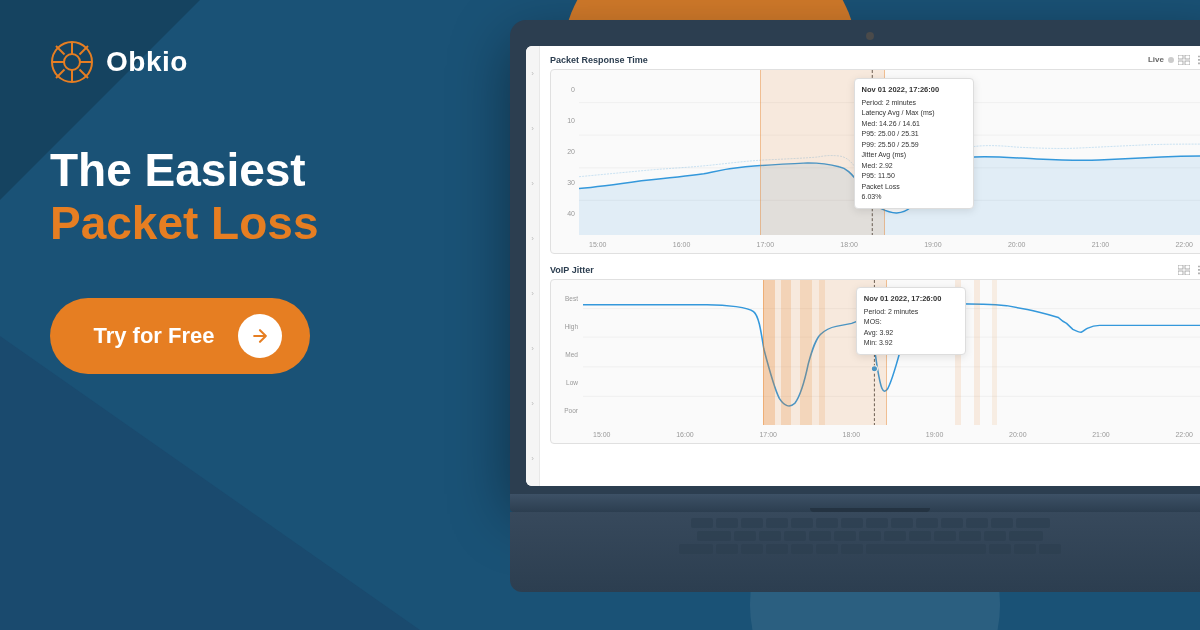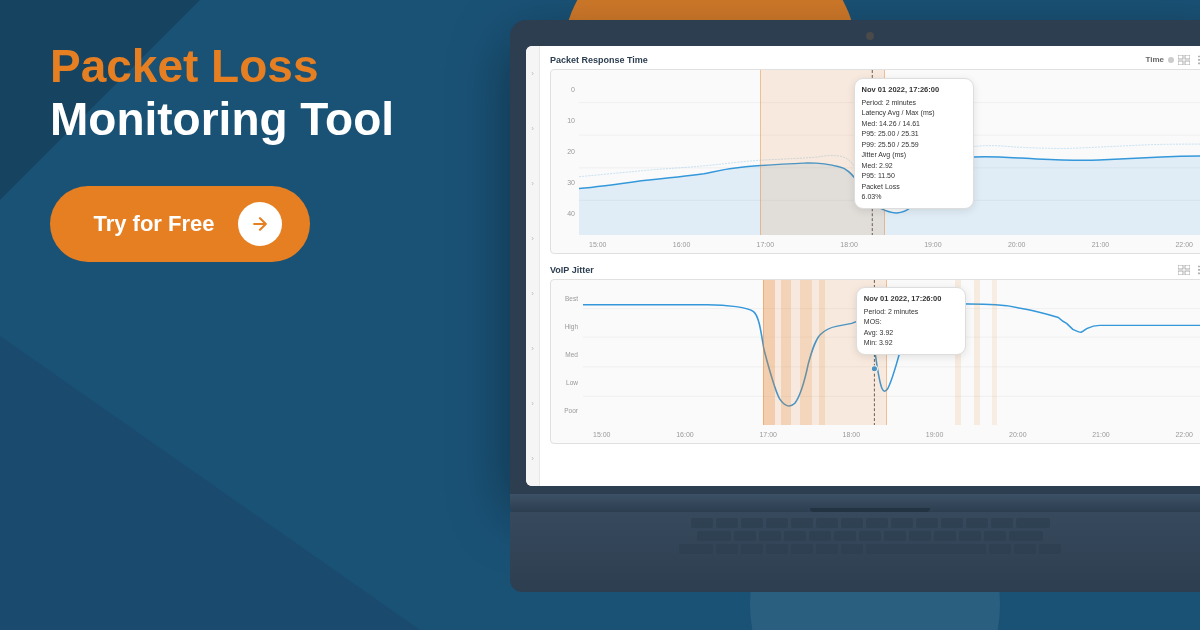--- a/index.html
+++ b/index.html
@@ -105,20 +105,21 @@
     .cta-button {
       display: inline-flex;
       align-items: center;
       background: #e67e22;
       border-radius: 50px;
       padding: 16px 28px 16px 36px;
       width: 260px;
       cursor: pointer;
       border: none;
       text-decoration: none;
+      margin-top: 8px;
     }
 
     .cta-button-text {
       color: white;
       font-size: 22px;
       font-weight: 700;
       flex: 1;
     }
 
     .cta-arrow {
@@ -332,21 +333,21 @@
       background: rgba(230, 126, 34, 0.15);
       border-left: 1px solid rgba(230, 126, 34, 0.4);
       border-right: 1px solid rgba(230, 126, 34, 0.4);
     }
 
     
     .tooltip {
       position: absolute;
       background: white;
       border: 1px solid #ddd;
-      border-radius: 9px;
+      border-radius: 4px;
       padding: 5px 7px;
       font-size: 7px;
       color: #333;
       line-height: 1.5;
       box-shadow: 0 2px 8px rgba(0,0,0,0.1);
       z-index: 10;
       width: 120px;
     }
 
     .tooltip-title {
@@ -407,24 +408,40 @@
 
 <div class="container">
 
   <div class="bg-shape-left"></div>
   <div class="bg-shape-top-left"></div>
   <div class="bg-circle-orange"></div>
   <div class="bg-circle-light"></div>
 
   <div class="left-panel">
 
+    <div class="logo-area">
+      <svg class="logo-icon" viewBox="0 0 44 44" fill="none" xmlns="http://www.w3.org/2000/svg">
+
+        <circle cx="22" cy="22" r="20" stroke="#e67e22" stroke-width="2" fill="none"></circle>
+        <circle cx="22" cy="22" r="8" stroke="#e67e22" stroke-width="2" fill="none"></circle>
+        <line x1="22" y1="2" x2="22" y2="14" stroke="#e67e22" stroke-width="2"></line>
+        <line x1="22" y1="30" x2="22" y2="42" stroke="#e67e22" stroke-width="2"></line>
+        <line x1="2" y1="22" x2="14" y2="22" stroke="#e67e22" stroke-width="2"></line>
+        <line x1="30" y1="22" x2="42" y2="22" stroke="#e67e22" stroke-width="2"></line>
+        <line x1="6" y1="6" x2="14.5" y2="14.5" stroke="#e67e22" stroke-width="2"></line>
+        <line x1="29.5" y1="29.5" x2="38" y2="38" stroke="#e67e22" stroke-width="2"></line>
+        <line x1="38" y1="6" x2="29.5" y2="14.5" stroke="#e67e22" stroke-width="2"></line>
+        <line x1="14.5" y1="29.5" x2="6" y2="38" stroke="#e67e22" stroke-width="2"></line>
+      </svg>
+      <span class="logo-text">Obkio</span>
+    </div>
 
     <div class="headline">
+      <div>The Easiest</div>
       <div class="orange">Packet Loss</div>
-      <div>Monitoring Tool</div>
     </div>
 
     <button class="cta-button">
       <span class="cta-button-text">Try for Free</span>
       <span class="cta-arrow">
         <svg viewBox="0 0 24 24" fill="none" xmlns="http://www.w3.org/2000/svg">
           <path d="M5 12H19M19 12L12 5M19 12L12 19" stroke="#e67e22" stroke-width="2.5" stroke-linecap="round" stroke-linejoin="round"></path>
         </svg>
       </span>
     </button>
@@ -451,21 +468,21 @@
                 <span class="sidebar-arrow">›</span>
                 <span class="sidebar-arrow">›</span>
               </div>
 
               <div class="screen-main">
 
                 <div class="chart-section">
                   <div class="chart-title">
                     <span style="font-size:9px;font-weight:600;color:#2c3e50;">Packet Response Time</span>
                     <div class="live-badge">
-                      <span style="font-size:8px;color:#666;">Time</span>
+                      <span style="font-size:8px;color:#666;">Live</span>
                       <div class="live-dot"></div>
 
                       <svg width="12" height="10" viewBox="0 0 12 10">
                         <rect x="0" y="0" width="5" height="4" fill="none" stroke="#999" stroke-width="0.8"></rect>
                         <rect x="7" y="0" width="5" height="4" fill="none" stroke="#999" stroke-width="0.8"></rect>
                         <rect x="0" y="6" width="5" height="4" fill="none" stroke="#999" stroke-width="0.8"></rect>
                         <rect x="7" y="6" width="5" height="4" fill="none" stroke="#999" stroke-width="0.8"></rect>
                       </svg>
                       <span style="font-size:10px;color:#999;">⋮</span>
                     </div>

